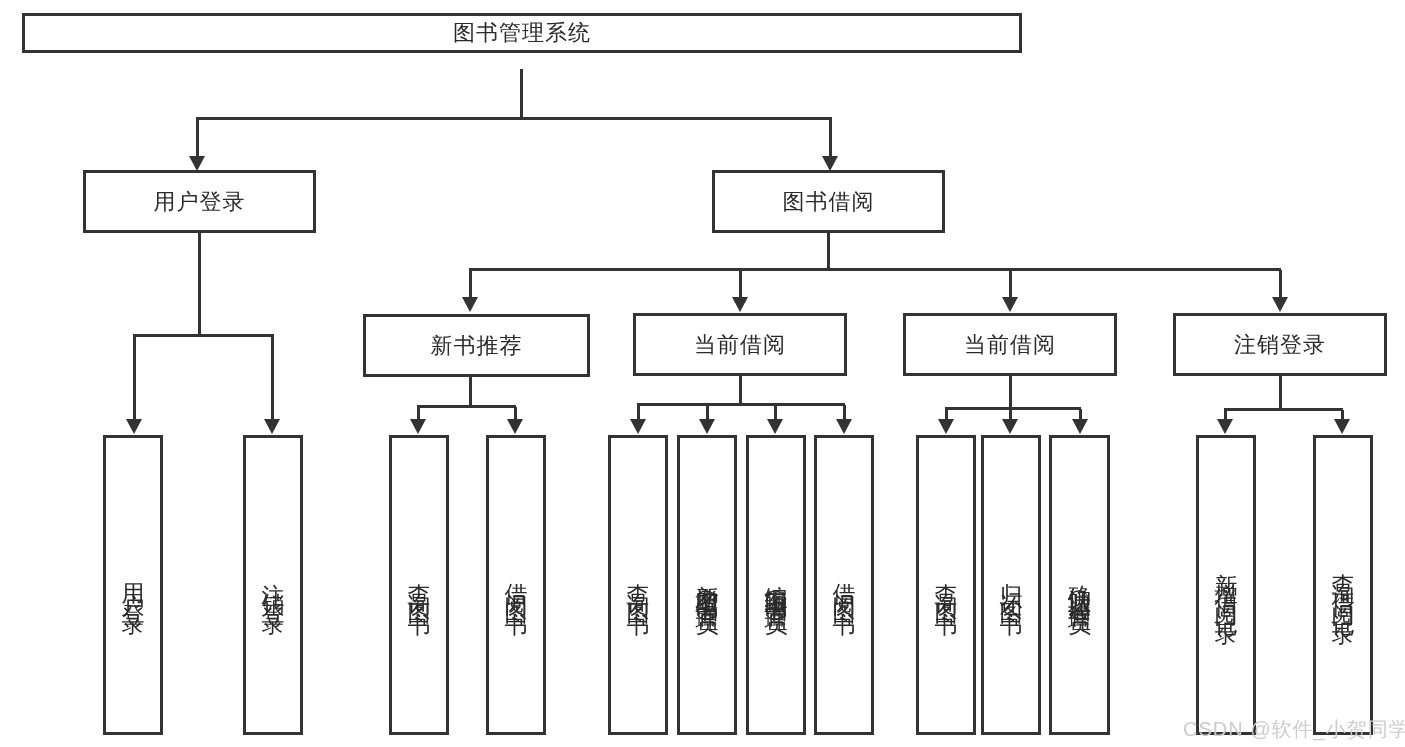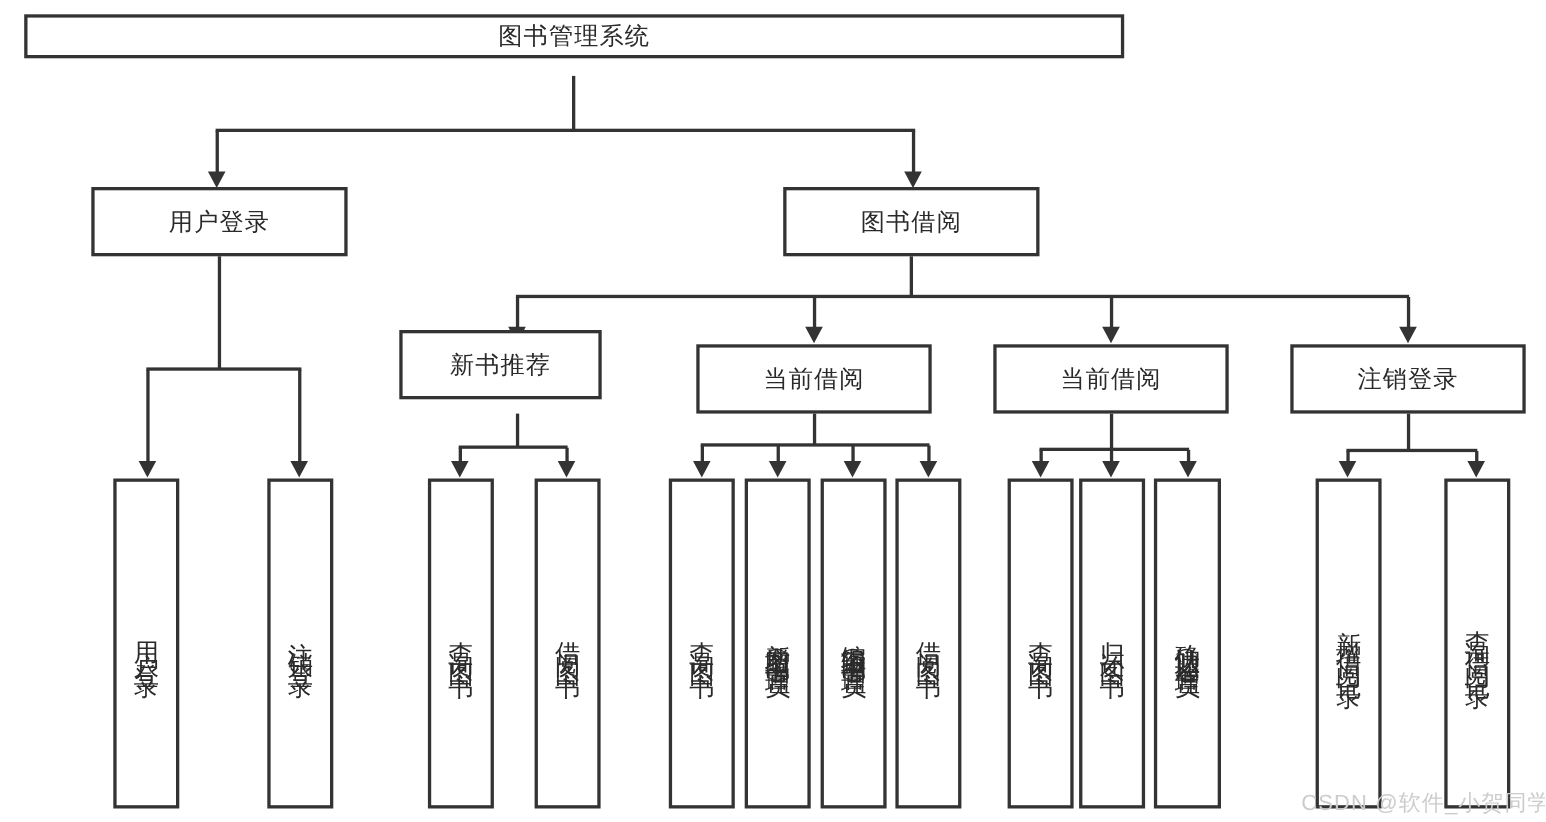--- a/index.html
+++ b/index.html
@@ -106,21 +106,21 @@
     </div>
   <div class="arrow" style="left:1010px;top:270px;height:42px;">
       <div class="shaft"></div>
       <div class="head"></div>
     </div>
   <div class="arrow" style="left:1280px;top:270px;height:42px;">
       <div class="shaft"></div>
       <div class="head"></div>
     </div>
 
-  <div class="node" style="left:363px;top:300px;width:184px;height:63px;">新书推荐</div>
+  <div class="node" style="left:363px;top:314px;width:227px;height:63px;">新书推荐</div>
   <div class="node" style="left:633px;top:313px;width:214px;height:63px;">当前借阅</div>
   <div class="node" style="left:903px;top:313px;width:214px;height:63px;text-align:right;">当前借阅</div>
   <div class="node" style="left:1173px;top:313px;width:214px;height:63px;">注销登录</div>
 
   <div class="vline" style="left:468.5px;top:376px;height:31px;"></div>
   <div class="hline" style="left:417px;top:405px;width:99px;"></div>
   <div class="arrow" style="left:418px;top:407px;height:27px;">
       <div class="shaft"></div>
       <div class="head"></div>
     </div>

